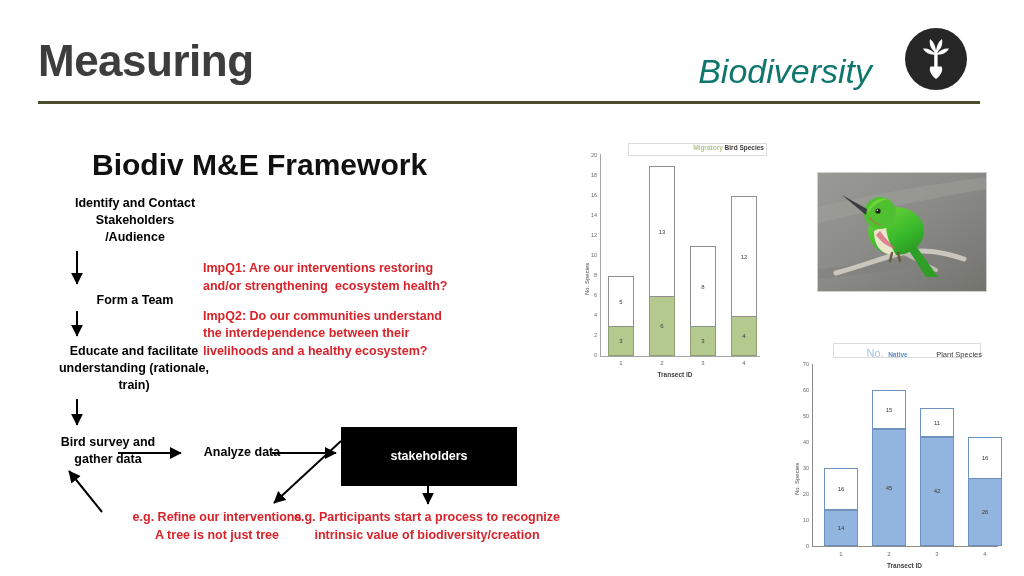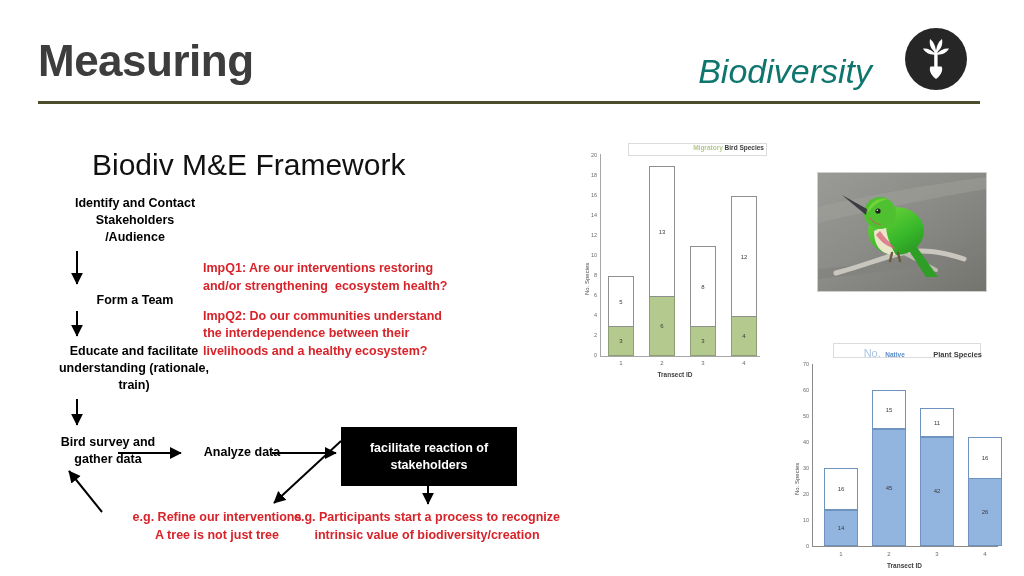--- a/index.html
+++ b/index.html
@@ -30,21 +30,21 @@
   .logo {
     position: absolute; left: 905px; top: 28px;
     width: 62px; height: 62px; border-radius: 50%;
     background: #262626;
     display: flex; align-items: center; justify-content: center;
   }
 
   
   .fw-title {
     position: absolute; left: 92px; top: 148px;
-    font-size: 30px; font-weight: 400; color: #111;
+    font-size: 30px; font-weight: 700; color: #111;
     letter-spacing: 0px;
   }
   .node {
     position: absolute; text-align: center;
     font-size: 12.5px; font-weight: 700; color: #000;
     line-height: 1.35;
   }
   .n1 { left: 6px;  top: 195px; width: 258px; }
   .n2 { left: 6px;  top: 292px; width: 258px; }
   .n3 { left: 0px;  top: 343px; width: 268px; }
@@ -135,21 +135,20 @@
 
   <div class="node n4">
     <div>Bird survey and</div>
     <div>gather data</div>
   </div>
 
   <div class="node n5">Analyze data</div>
 
   <div class="blackbox">
     <div>
-      <div>facilitate reaction of</div>
       <div>stakeholders</div>
     </div>
   </div>
 
   <svg class="arrows">
     <defs>
       <marker id="ah" markerWidth="7" markerHeight="7" refX="5.6" refY="3" orient="auto">
         <path d="M0,0 L6,3 L0,6 z" fill="#000"></path>
       </marker>
     </defs>
@@ -274,21 +273,21 @@
 
     <div class="c-axislabel-x" style="left:0px; top:231px;">Transect ID</div>
   </div>
 
   <div class="chart" style="left:785px; top:340px; width:239px; height:236px;">
 
     <div class="titlebox" style="left:48px; top:3px; width:148px; height:15px;"></div>
     <div style="position:absolute; left:52px; top:3px; width:145px; text-align:right; white-space:nowrap;">
       <span style="color:#aac4e2; font-size:11px;">No.</span>
       <span style="color:#5b8cc8; font-size:6.5px; font-weight:700;">Native</span>
-      <span style="color:#3b3b3b; font-size:7.5px; font-weight:700;padding-left:24px;">Plant Species</span>
+      <span style="color:#3b3b3b; font-size:7.5px; font-weight:400;padding-left:24px;">Plant Species</span>
     </div>
 
     <div class="c-axislabel-y" style="left:9px; top:155px;">No. Species</div>
 
     <div class="tick" style="left:6px; top:21px;  width:18px;">70</div>
     <div class="tick" style="left:6px; top:47px;  width:18px;">60</div>
     <div class="tick" style="left:6px; top:73px;  width:18px;">50</div>
     <div class="tick" style="left:6px; top:99px;  width:18px;">40</div>
     <div class="tick" style="left:6px; top:125px; width:18px;">30</div>
     <div class="tick" style="left:6px; top:151px; width:18px;">20</div>

